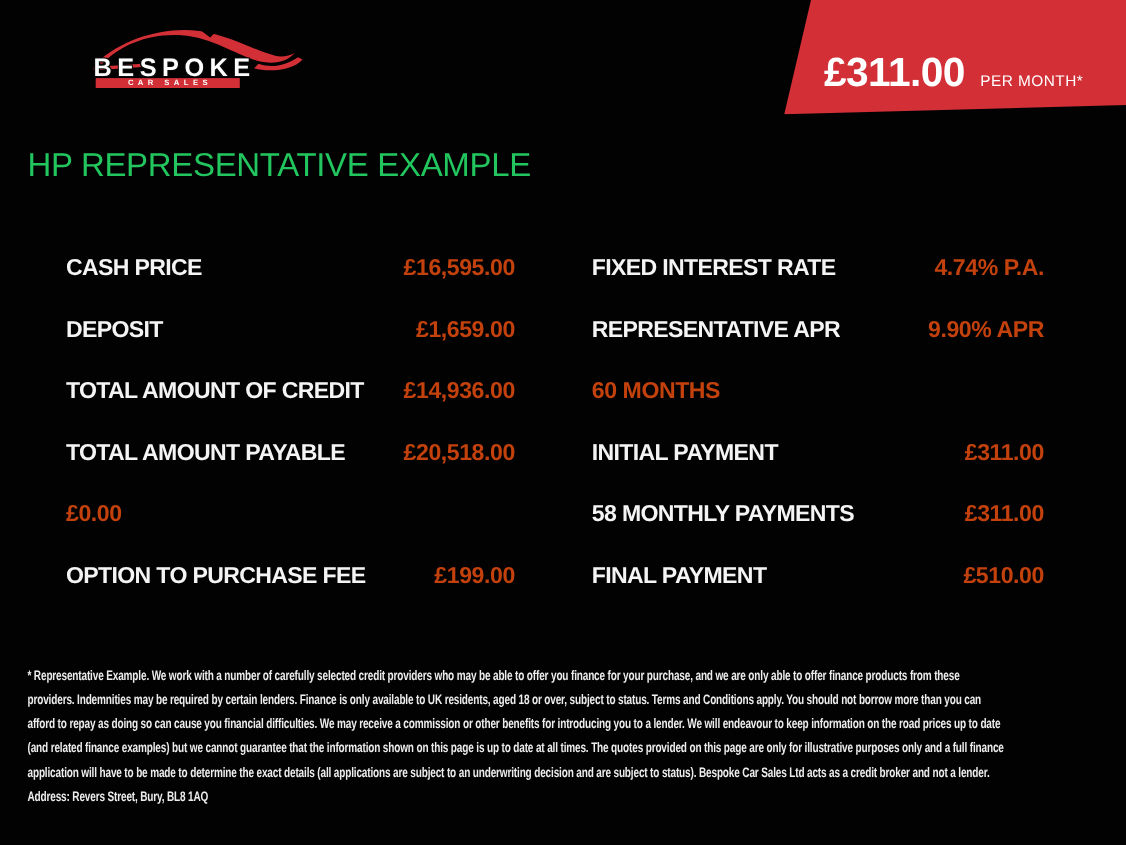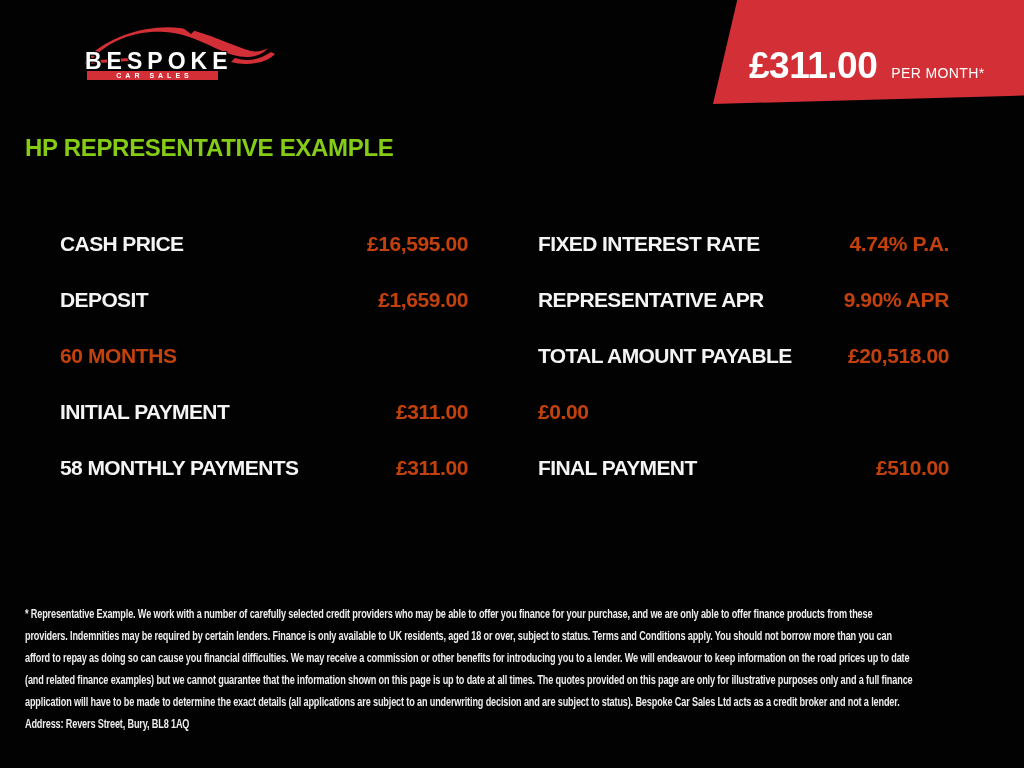--- a/index.html
+++ b/index.html
@@ -36,21 +36,21 @@
     position:absolute; left:700px; top:0; width:324px; height:105px;
     clip-path:polygon(11.5% 0%, 100% 0%, 100% 91%, 4% 99%);
     display:flex; align-items:baseline; padding-left:49px; padding-top:30px;
   }
   .banner .price{ font-size:37px; font-weight:bold; color:#fff; letter-spacing:-0.5px; }
   .banner .per{ font-size:14px; font-weight:normal; color:#fff; margin-left:14px; letter-spacing:0.4px;margin-top:35px; }
 
   
   .heading{
     position:absolute; left:25px; top:134px;
-    font-size:24px; font-weight:bold; letter-spacing:-0.3px; color:#84cc16;
+    font-size:30px; font-weight:normal; letter-spacing:-0.3px; color:#22c55e;
     white-space:nowrap;
   }
 
   
   .finance{
     position:absolute; left:60px; top:216px; width:908px;
     display:grid; grid-template-columns:408px 411px; column-gap:70px;
   }
   .cell{
     height:56px; display:flex; align-items:center; justify-content:space-between;
@@ -116,20 +116,24 @@
     <div class="cell">
       <span class="lbl">DEPOSIT</span>
       <span class="val">£1,659.00</span>
     </div>
     <div class="cell">
       <span class="lbl">REPRESENTATIVE APR</span>
       <span class="val">9.90% APR</span>
     </div>
 
     <div class="cell">
+      <span class="lbl">TOTAL AMOUNT OF CREDIT</span>
+      <span class="val">£14,936.00</span>
+    </div>
+    <div class="cell">
       <span class="val">60 MONTHS</span>
     </div>
 
     <div class="cell">
       <span class="lbl">TOTAL AMOUNT PAYABLE</span>
       <span class="val">£20,518.00</span>
     </div>
     <div class="cell">
       <span class="lbl">INITIAL PAYMENT</span>
       <span class="val">£311.00</span>
@@ -137,20 +141,24 @@
 
     <div class="cell">
       <span class="val">£0.00</span>
     </div>
     <div class="cell">
       <span class="lbl">58 MONTHLY PAYMENTS</span>
       <span class="val">£311.00</span>
     </div>
 
     <div class="cell">
+      <span class="lbl">OPTION TO PURCHASE FEE</span>
+      <span class="val">£199.00</span>
+    </div>
+    <div class="cell">
       <span class="lbl">FINAL PAYMENT</span>
       <span class="val">£510.00</span>
     </div>
 
   </div>
 
   <div class="disclaimer">* Representative Example. We work with a number of carefully selected credit providers who may be able to offer you finance for your purchase, and we are only able to offer finance products from these providers. Indemnities may be required by certain lenders. Finance is only available to UK residents, aged 18 or over, subject to status. Terms and Conditions apply. You should not borrow more than you can afford to repay as doing so can cause you financial difficulties. We may receive a commission or other benefits for introducing you to a lender. We will endeavour to keep information on the road prices up to date (and related finance examples) but we cannot guarantee that the information shown on this page is up to date at all times. The quotes provided on this page are only for illustrative purposes only and a full finance application will have to be made to determine the exact details (all applications are subject to an underwriting decision and are subject to status). Bespoke Car Sales Ltd acts as a credit broker and not a lender. Address: Revers Street, Bury, BL8 1AQ</div>
 
 </div>
 

